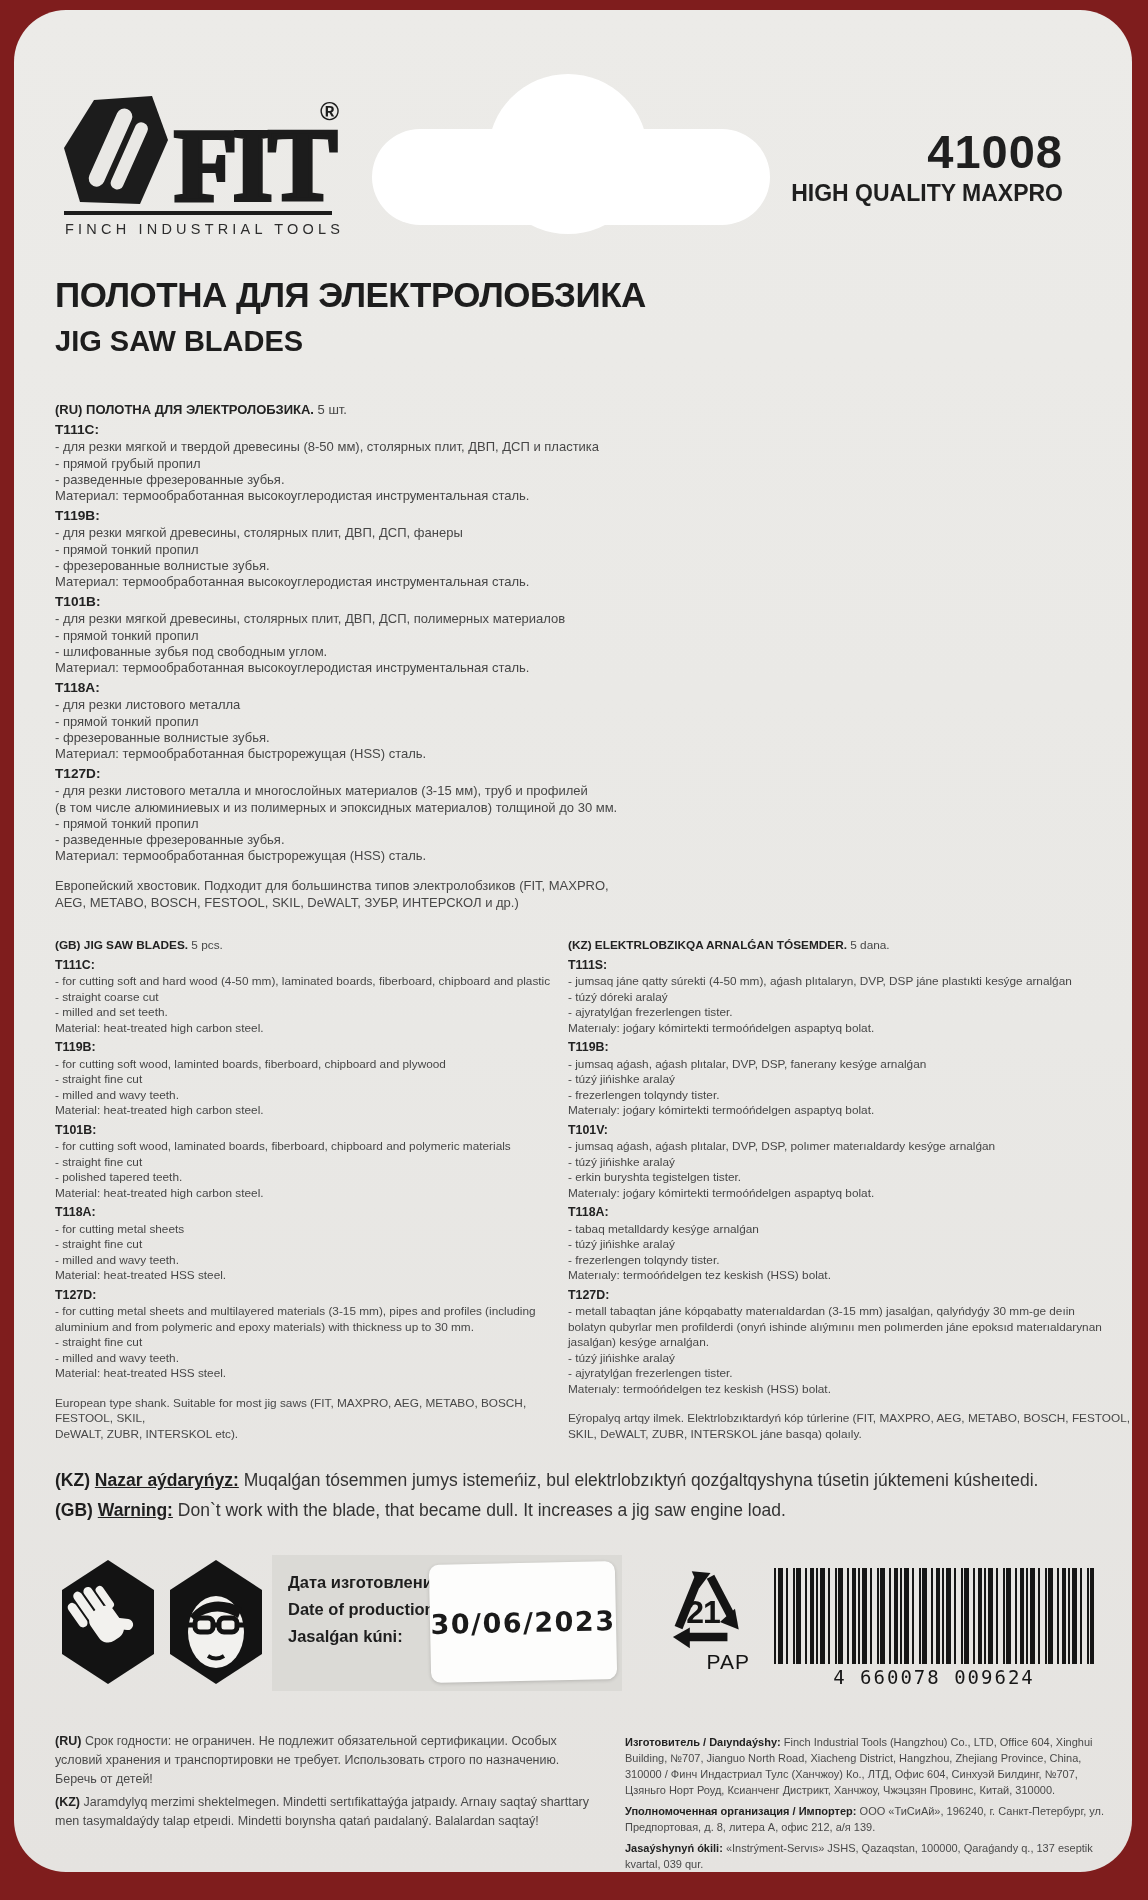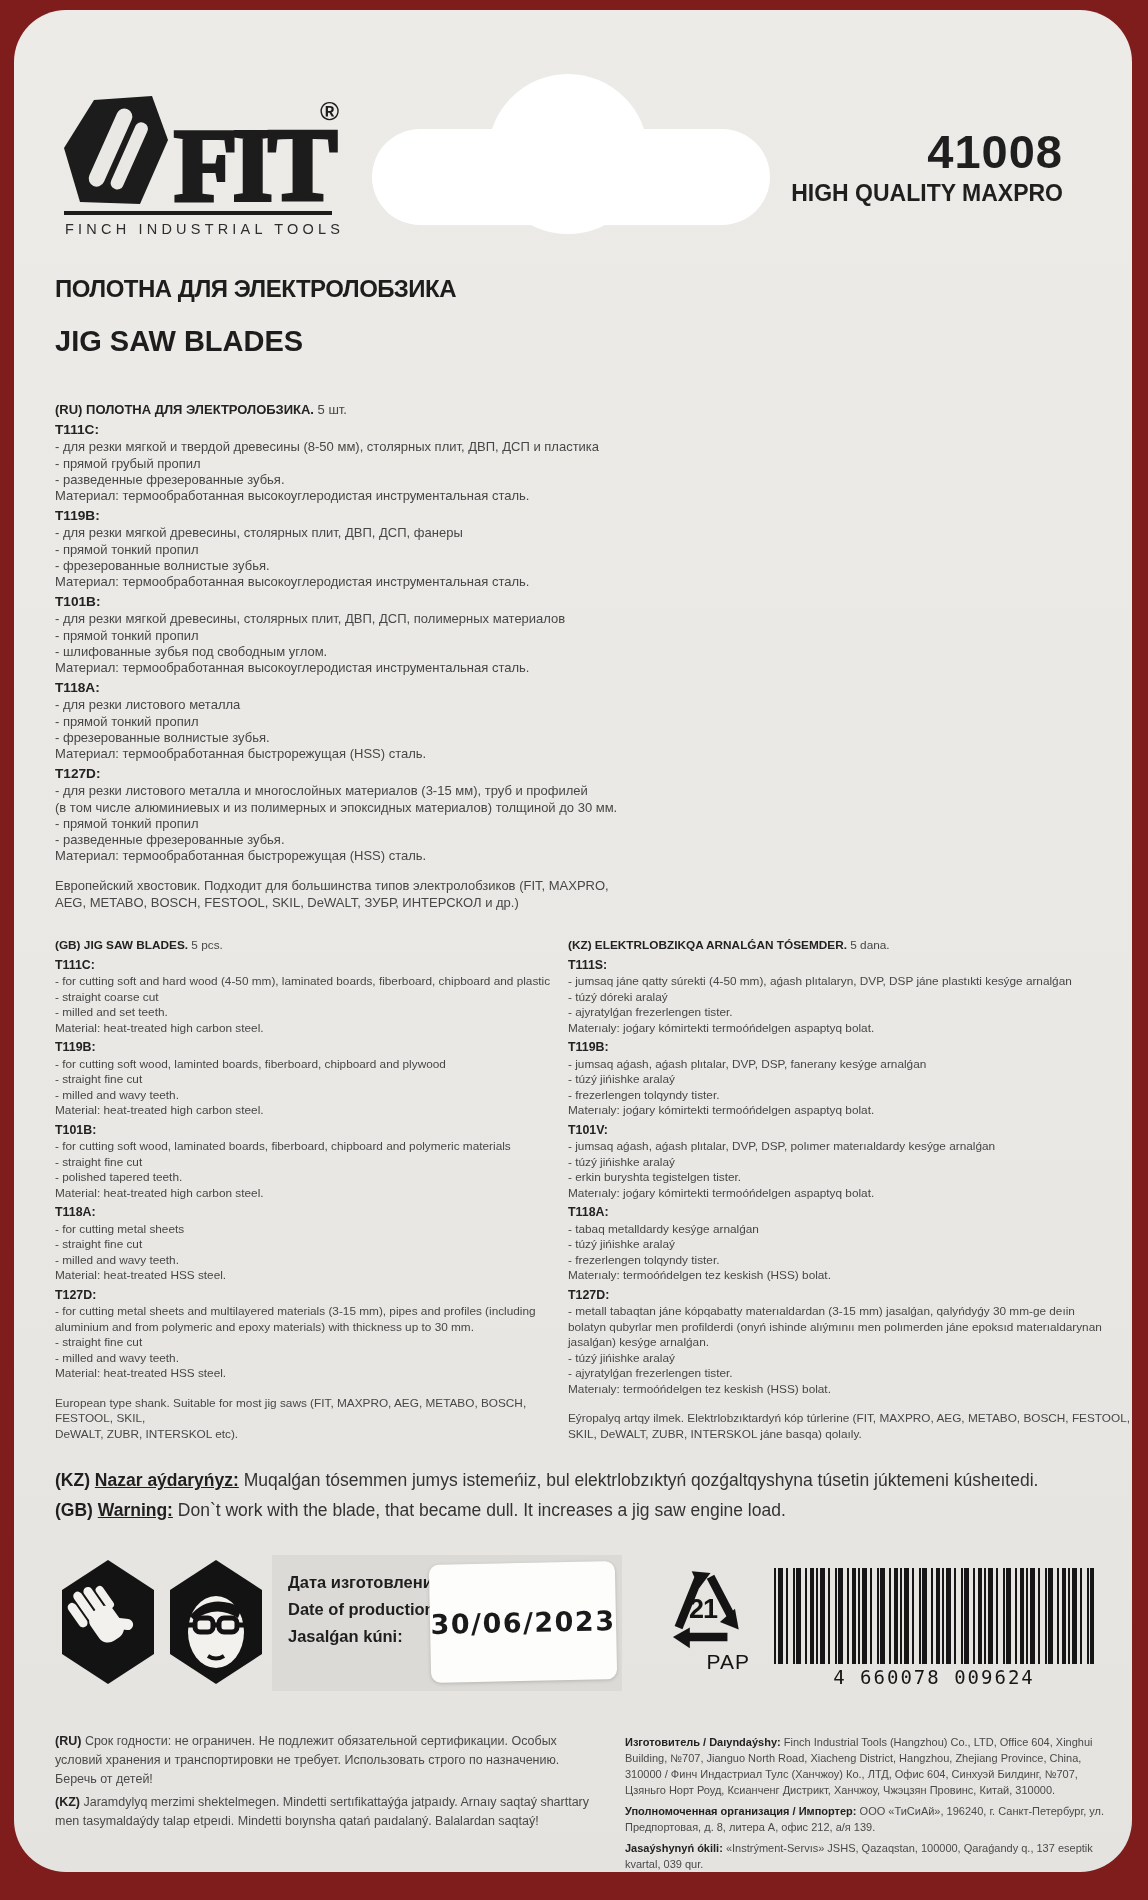--- a/index.html
+++ b/index.html
@@ -15,21 +15,21 @@
   .fit-text{position:absolute;left:160px;top:116px;font-family:"Liberation Serif","DejaVu Serif",serif;
             font-weight:bold;font-size:104px;line-height:78px;color:#1c1c1c;letter-spacing:-5px;
             -webkit-text-stroke:4px #1c1c1c;}
   .reg-mark{position:absolute;left:306px;top:86px;font-size:26px;font-weight:bold;color:#1c1c1c;}
   .logo-rule{position:absolute;left:50px;top:201px;width:268px;height:4px;background:#1c1c1c;}
   .logo-sub{position:absolute;left:51px;top:211px;font-size:14.5px;letter-spacing:4.2px;color:#2d2d2d;}
   
   .sku{position:absolute;right:69px;top:114px;font-size:47px;font-weight:bold;color:#1f1f1f;letter-spacing:1px;}
   .tagline{position:absolute;right:69px;top:170px;font-size:23px;font-weight:bold;color:#1f1f1f;}
   
-  .title-ru{position:absolute;left:41px;top:265px;font-size:24px;font-weight:bold;color:#1d1d1d;letter-spacing:-0.5px;}
+  .title-ru{position:absolute;left:41px;top:265px;font-size:35px;font-weight:bold;color:#1d1d1d;letter-spacing:-0.5px;}
   .title-en{position:absolute;left:41px;top:315px;font-size:29px;font-weight:bold;color:#1d1d1d;}
   
   .sec{position:absolute;color:#474747;}
   .sec-ru{left:41px;top:392px;width:660px;font-size:13px;line-height:16.2px;}
   .sec-gb{left:41px;top:928px;width:505px;font-size:11.8px;line-height:15.5px;}
   .sec-kz{left:554px;top:928px;width:565px;font-size:11.8px;line-height:15.5px;}
   .sec-header .b{font-weight:bold;color:#222;}
   .blade{margin-top:4px;}
   .model{font-weight:bold;color:#222;font-size:1.05em;margin-bottom:1px;}
   .desc{white-space:pre-line;}
@@ -45,21 +45,21 @@
   .hex2{left:152px;top:1548px;}
   .date-box{position:absolute;left:258px;top:1545px;width:350px;height:136px;background:#dbdad6;}
   .date-labels{position:absolute;left:16px;top:14px;font-size:16.5px;font-weight:bold;line-height:27px;
                color:#1e1e1e;white-space:pre-line;}
   .date-sticker{position:absolute;left:416px;top:1553px;width:186px;height:118px;background:#fdfdfc;
                 border-radius:10px;transform:rotate(-1.2deg);box-shadow:0 1px 4px rgba(0,0,0,.18);
                 display:flex;align-items:center;justify-content:center;}
   .date-value{font-size:27px;font-weight:600;letter-spacing:1.5px;color:#1a1a1a;font-family:"DejaVu Sans",sans-serif;}
   .recycle{position:absolute;left:642px;top:1548px;width:94px;text-align:center;}
   .recycle-code{position:absolute;left:0;top:36px;width:94px;text-align:center;
-                font-size:27px;font-weight:bold;color:#141414;letter-spacing:-1px;}
+                font-size:32px;font-weight:bold;color:#141414;letter-spacing:-1px;}
   .recycle-material{position:absolute;left:0;top:92px;width:94px;text-align:right;
                     font-size:21px;font-weight:normal;color:#141414;letter-spacing:1px;}
   .barcode{position:absolute;left:760px;top:1558px;width:320px;}
   .barcode-bars{width:320px;height:96px;
     background:repeating-linear-gradient(90deg,
       #161616 0 2px,transparent 2px 4px,
       #161616 4px 9px,transparent 9px 12px,
       #161616 12px 14px,transparent 14px 19px,
       #161616 19px 21px,transparent 21px 22px,
       #161616 22px 27px,transparent 27px 31px,

